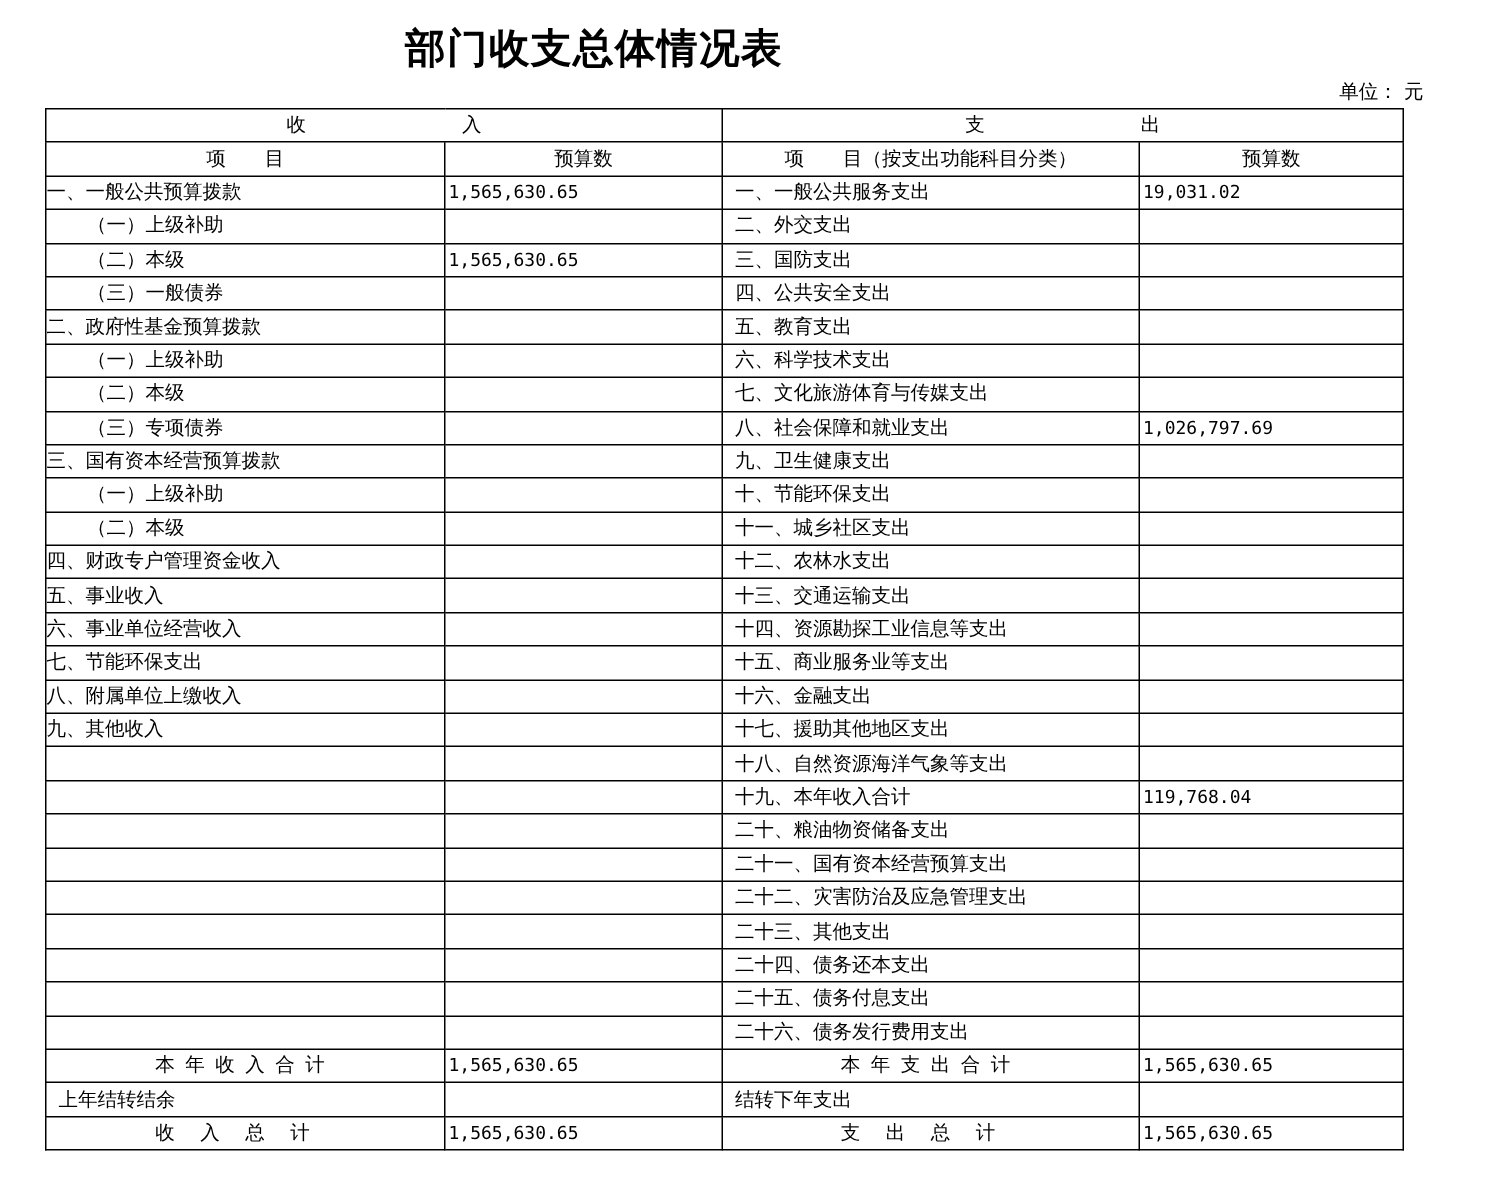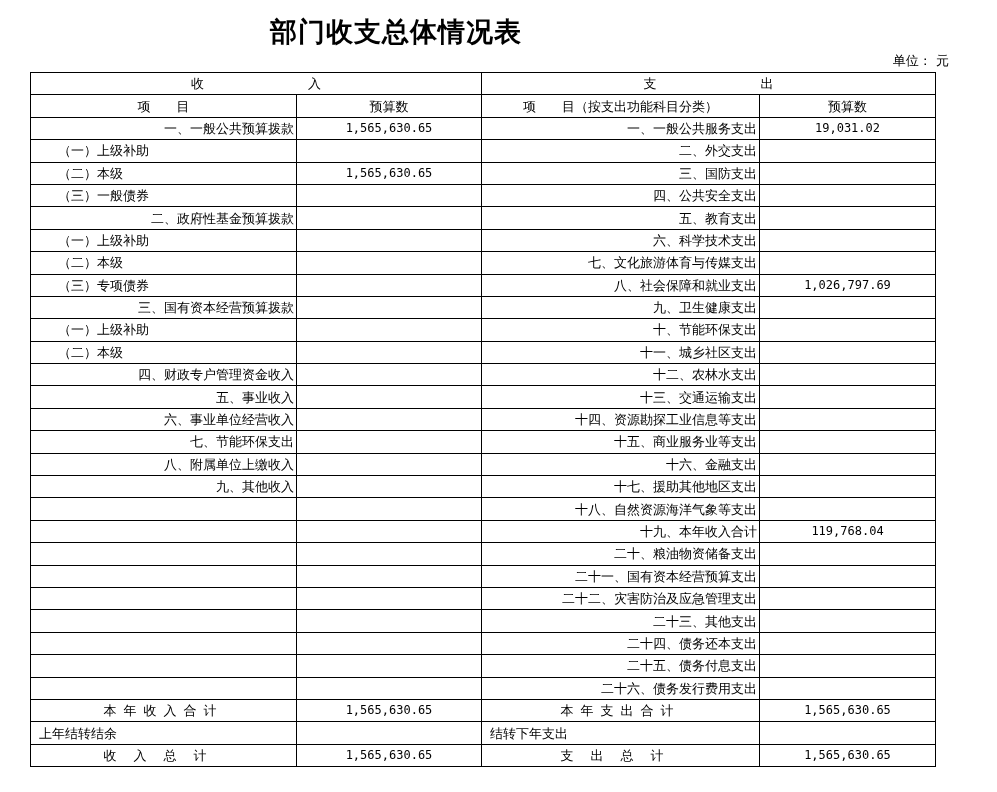--- a/index.html
+++ b/index.html
@@ -3,23 +3,23 @@
 <meta charset="utf-8">
 <style>
   html,body{margin:0;padding:0;background:#ffffff;}
   body{width:997px;height:792px;position:relative;font-family:"DejaVu Sans","Liberation Sans",sans-serif;color:#000;overflow:hidden;}
   .title{position:absolute;left:0;width:792px;top:14px;text-align:center;font-family:"DejaVu Serif","Liberation Serif",serif;font-size:27px;font-weight:bold;letter-spacing:1px;}
   .unit{position:absolute;right:48px;top:52px;font-size:13px;}
   table{position:absolute;left:30px;top:72px;border-collapse:collapse;table-layout:fixed;width:728px;}
   td{border:1px solid #000;height:21.4px;padding:0 2px;font-size:13px;white-space:nowrap;overflow:hidden;line-height:21px;}
   .c1{width:266px;}.c2{width:185px;}.c3{width:278px;}.c4{width:176px;}
   .center{text-align:center;}
-  .num{text-align:center;font-family:"DejaVu Sans Mono","Liberation Mono",monospace;font-size:12px;letter-spacing:0px;}
+  .num{text-align:left;font-family:"DejaVu Sans Mono","Liberation Mono",monospace;font-size:12px;letter-spacing:0px;}
   .ind{padding-left:27px;}
-  .ind0{padding-left:0px;text-align:right;}
+  .ind0{padding-left:0px;}
   .spaced{letter-spacing:7px;}
   .spaced2{letter-spacing:17px;}
 </style>
 </head>
 <body>
 
 <div class="title">部门收支总体情况表</div>
 <div class="unit">单位： 元</div>
 
 <table>

